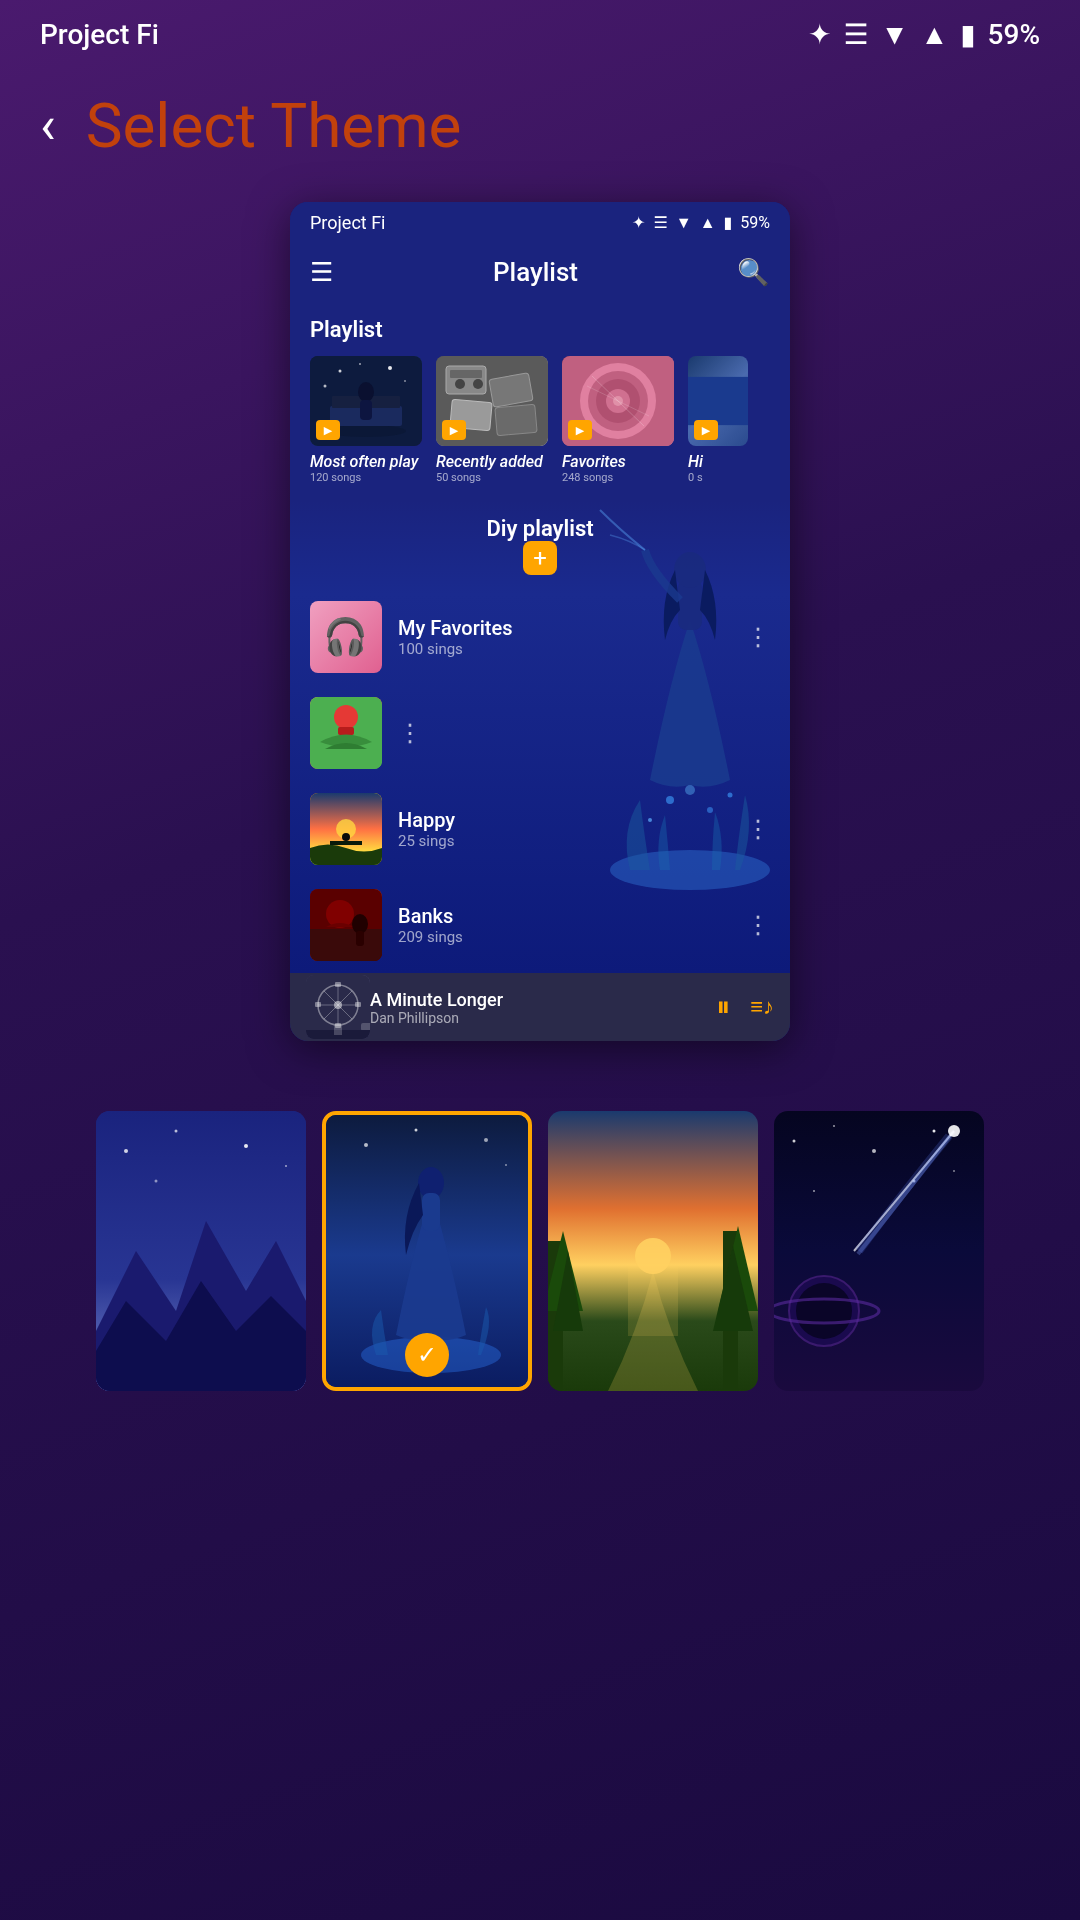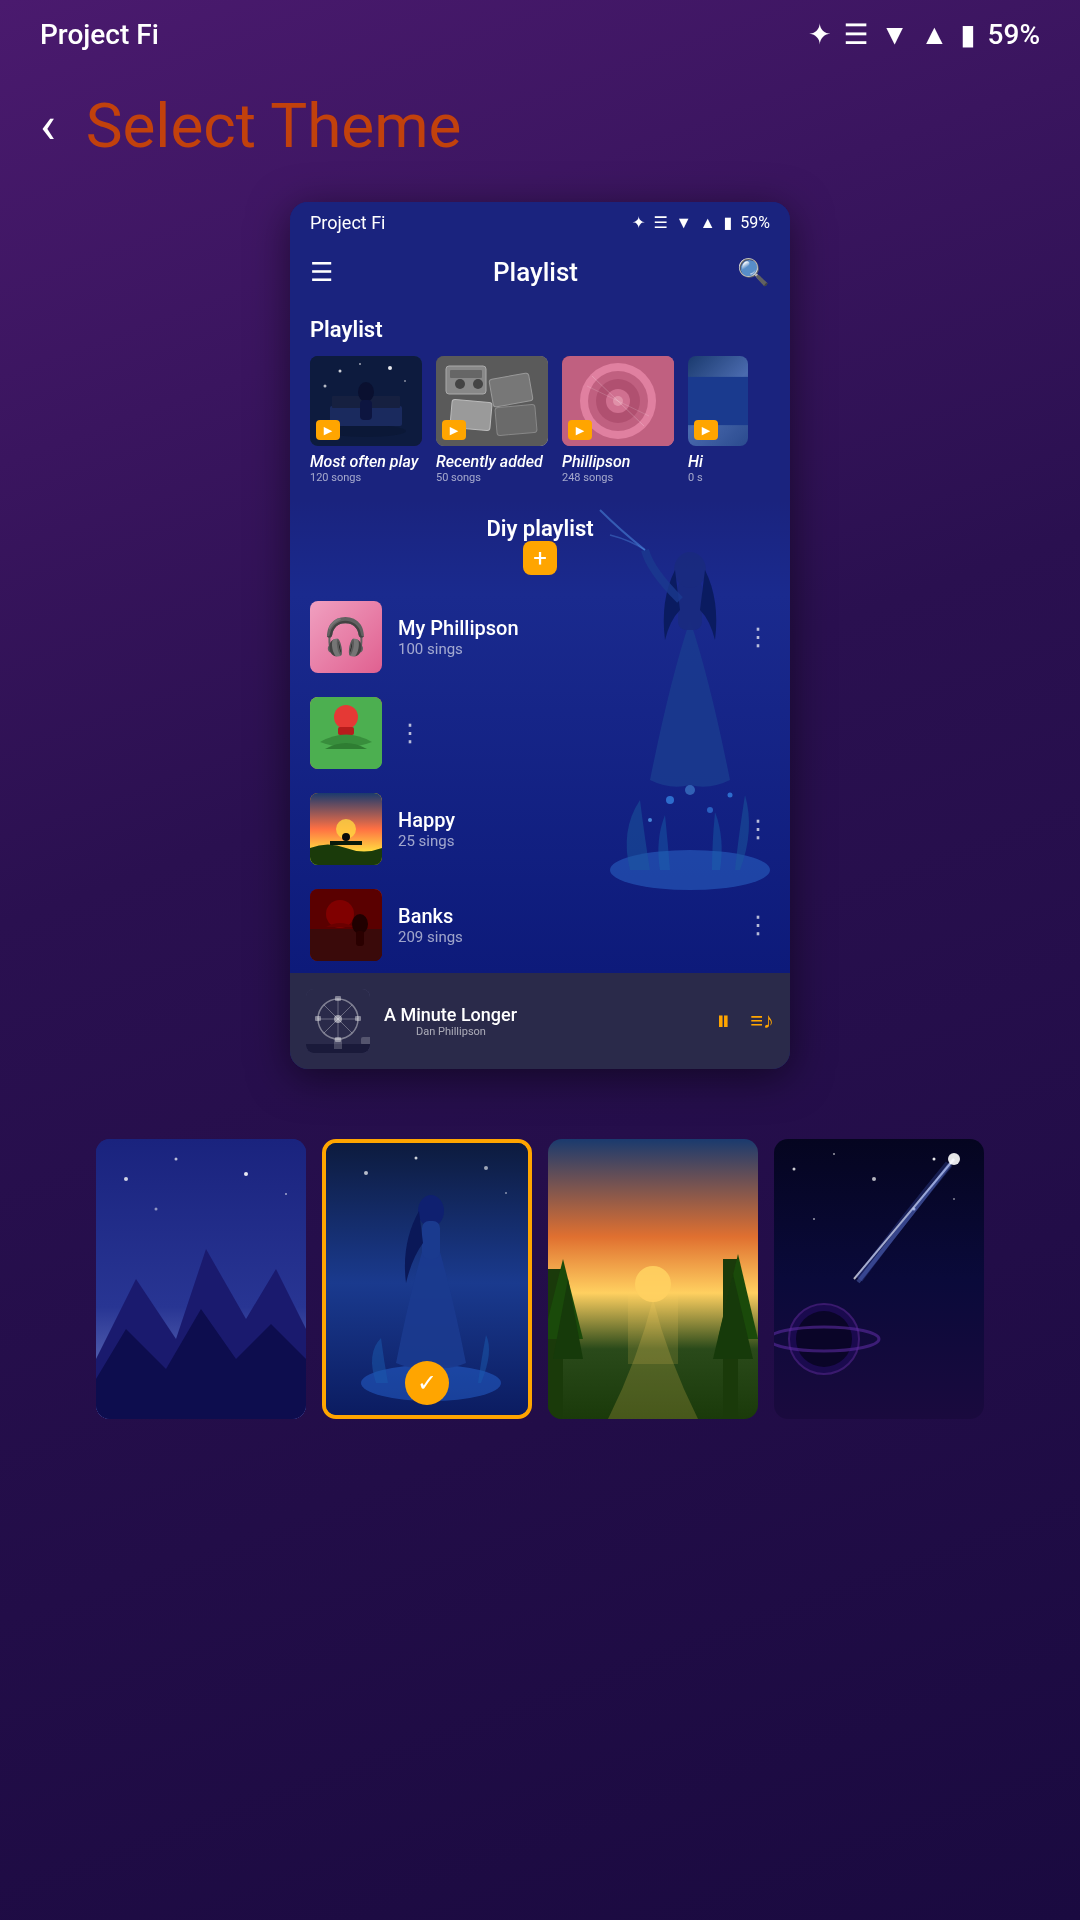--- a/index.html
+++ b/index.html
@@ -221,44 +221,42 @@
       color: rgba(255,255,255,0.7);
       font-size: 24px;
       cursor: pointer;
     }
 
     
     .now-playing {
       background: #2a2a4a;
       display: flex;
       align-items: center;
-      padding: 16px 16px;
-      gap: 14px;
+      padding: 2px 16px;
     }
     .np-thumb {
       width: 64px;
       height: 64px;
       border-radius: 8px;
       background: linear-gradient(135deg, #3a3a5a 0%, #5a5a8a 100%);
       flex-shrink: 0;
       overflow: hidden;
       display: flex;
       align-items: center;
       justify-content: center;
     }
     .np-info { flex: 1; }
     .np-title {
       color: white;
       font-size: 18px;
       font-weight: 500;
     }
     .np-artist {
       color: rgba(255,255,255,0.6);
-      font-size: 11px;
-      margin-left: 32px;
+      font-size: 14px;
     }
     .np-controls {
       display: flex;
       align-items: center;
       gap: 20px;
     }
     .np-btn {
       color: #ffa500;
       font-size: 28px;
       cursor: pointer;
@@ -416,21 +414,21 @@
               <circle cx="56" cy="45" r="30" fill="#c06080"></circle>
               <circle cx="56" cy="45" r="22" fill="#b05070"></circle>
               <circle cx="56" cy="45" r="12" fill="#d07090"></circle>
               <circle cx="56" cy="45" r="5" fill="#e090a8"></circle>
 
               <path d="M30 20 Q56 45 82 70" stroke="rgba(255,255,255,0.2)" stroke-width="1" fill="none"></path>
               <path d="M25 30 Q56 45 87 60" stroke="rgba(255,255,255,0.15)" stroke-width="1" fill="none"></path>
             </svg>
             <div class="play-badge">▶</div>
           </div>
-          <div class="playlist-card-name">Phillipson</div>
+          <div class="playlist-card-name">Favorites</div>
           <div class="playlist-card-count">248 songs</div>
         </div>
 
         <div class="playlist-card" style="width:60px;overflow:hidden;">
           <div class="playlist-thumb thumb-4" style="width:60px;">
             <svg width="60" height="90" viewBox="0 0 112 90">
               <rect width="112" height="90" fill="#1a3a8e"></rect>
             </svg>
             <div class="play-badge">▶</div>
           </div>
@@ -478,21 +476,21 @@
       <div class="diy-header">
         <span class="diy-label">Diy playlist</span>
         <div class="add-button">+</div>
       </div>
 
       <div class="playlist-item">
         <div class="item-thumb item-thumb-1" style="display:flex;align-items:center;justify-content:center;">
           <span style="font-size:36px;">🎧</span>
         </div>
         <div class="item-info">
-          <div class="item-name">My Phillipson</div>
+          <div class="item-name">My Favorites</div>
           <div class="item-count">100 sings</div>
         </div>
         <span class="three-dot">⋮</span>
       </div>
 
       <div class="playlist-item">
         <div class="item-thumb item-thumb-2" style="overflow:hidden;">
           <svg width="72" height="72" viewBox="0 0 72 72">
             <rect width="72" height="72" fill="#4caf50"></rect>
             <circle cx="36" cy="20" r="12" fill="#e53935"></circle>

